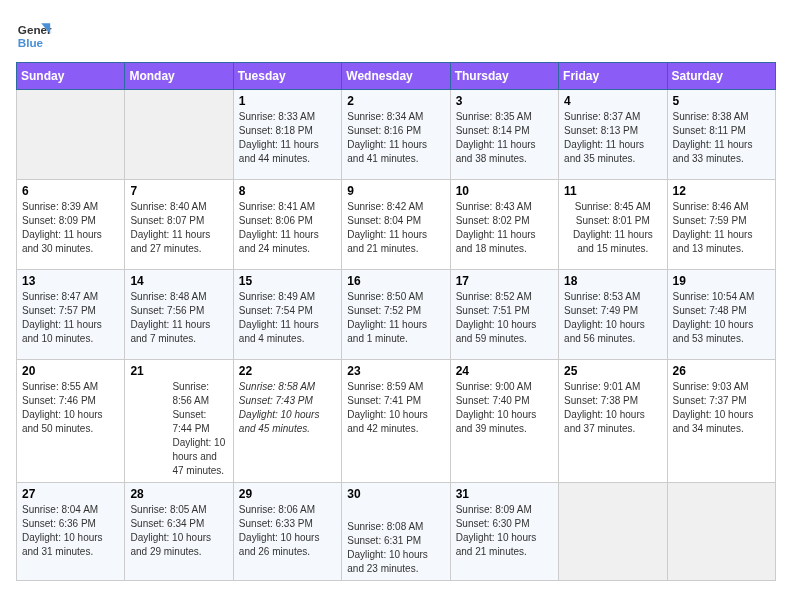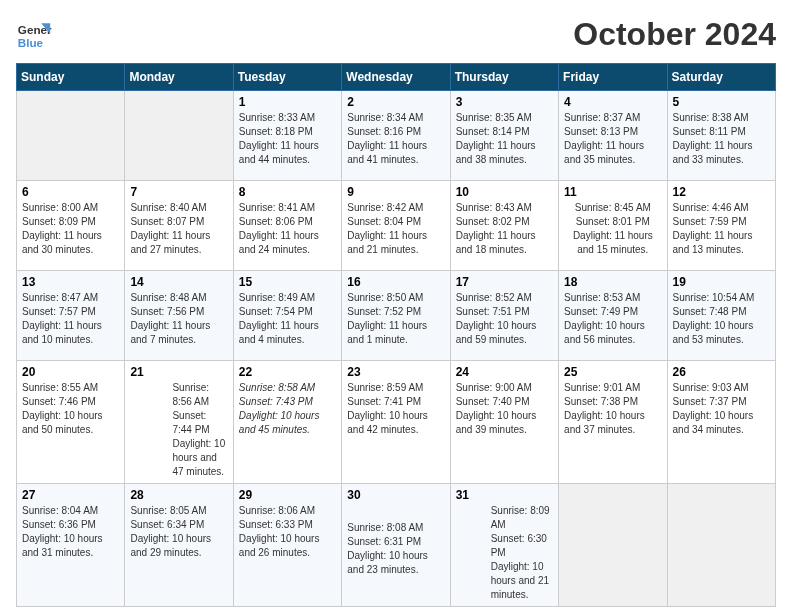--- a/index.html
+++ b/index.html
@@ -36,21 +36,21 @@
     .location {
       font-size: 14px;
       color: #555;
     }
     table {
       width: 100%;
       border-collapse: collapse;
       font-size: 11px;
     }
     thead tr {
-      background-color: #0c4a6e;
+      background-color: #8b5cf6;
       color: #fff;
     }
     thead th {
       padding: 6px 4px;
       text-align: left;
       font-size: 12px;
       font-weight: bold;
       border: 1px solid #2d6aa0;
     }
     tbody tr {
@@ -89,21 +89,20 @@
 
 <div class="header">
   <div class="logo">
     <svg class="logo-icon" viewBox="0 0 40 40" xmlns="http://www.w3.org/2000/svg">
       <text x="2" y="20" font-size="13" font-weight="bold" fill="#333">General</text>
       <text x="2" y="34" font-size="13" font-weight="bold" fill="#4a90d9">Blue</text>
       <polygon points="28,8 38,8 38,20" fill="#4a90d9"></polygon>
     </svg>
   </div>
   <div class="title-block">
-    <div class="month-title">October 2024</div>
   </div>
 </div>
 
 <table>
   <thead>
     <tr>
     <th>Sunday</th>
         <th>Monday</th>
         <th>Tuesday</th>
         <th>Wednesday</th>
@@ -143,21 +142,21 @@
         <td>
           <span class="day-num">5</span>
           <div class="day-info" style="white-space: pre-line;">Sunrise: 8:38 AM
 Sunset: 8:11 PM
 Daylight: 11 hours and 33 minutes.</div>
         </td>
       </tr>
       <tr>
         <td>
           <span class="day-num">6</span>
-          <div class="day-info" style="white-space: pre-line;">Sunrise: 8:00 AM
+          <div class="day-info" style="white-space: pre-line;">Sunrise: 8:39 AM
 Sunset: 8:09 PM
 Daylight: 11 hours and 30 minutes.</div>
         </td>
         <td>
           <span class="day-num">7</span>
           <div class="day-info" style="white-space: pre-line;">Sunrise: 8:40 AM
 Sunset: 8:07 PM
 Daylight: 11 hours and 27 minutes.</div>
         </td>
         <td>
@@ -179,21 +178,21 @@
 Daylight: 11 hours and 18 minutes.</div>
         </td>
         <td>
           <span class="day-num">11</span>
           <div class="day-info" style="white-space: pre-line; text-align: center;">Sunrise: 8:45 AM
 Sunset: 8:01 PM
 Daylight: 11 hours and 15 minutes.</div>
         </td>
         <td>
           <span class="day-num">12</span>
-          <div class="day-info" style="white-space: pre-line;">Sunrise: 4:46 AM
+          <div class="day-info" style="white-space: pre-line;">Sunrise: 8:46 AM
 Sunset: 7:59 PM
 Daylight: 11 hours and 13 minutes.</div>
         </td>
       </tr>
       <tr>
         <td>
           <span class="day-num">13</span>
           <div class="day-info" style="white-space: pre-line;">Sunrise: 8:47 AM
 Sunset: 7:57 PM
 Daylight: 11 hours and 10 minutes.</div>
@@ -299,21 +298,21 @@
 Daylight: 10 hours and 26 minutes.</div>
         </td>
         <td>
           <span class="day-num">30</span>
           <div class="day-info" style="white-space: pre-line; margin-top: 19px;">Sunrise: 8:08 AM
 Sunset: 6:31 PM
 Daylight: 10 hours and 23 minutes.</div>
         </td>
         <td>
           <span class="day-num">31</span>
-          <div class="day-info" style="white-space: pre-line; margin-left: 35px;">Sunrise: 8:09 AM
+          <div class="day-info" style="white-space: pre-line;">Sunrise: 8:09 AM
 Sunset: 6:30 PM
 Daylight: 10 hours and 21 minutes.</div>
         </td>
         <td class="empty-cell"></td>
         <td class="empty-cell"></td>
       </tr>
     </tbody>
 </table>
 
 </body></html>

